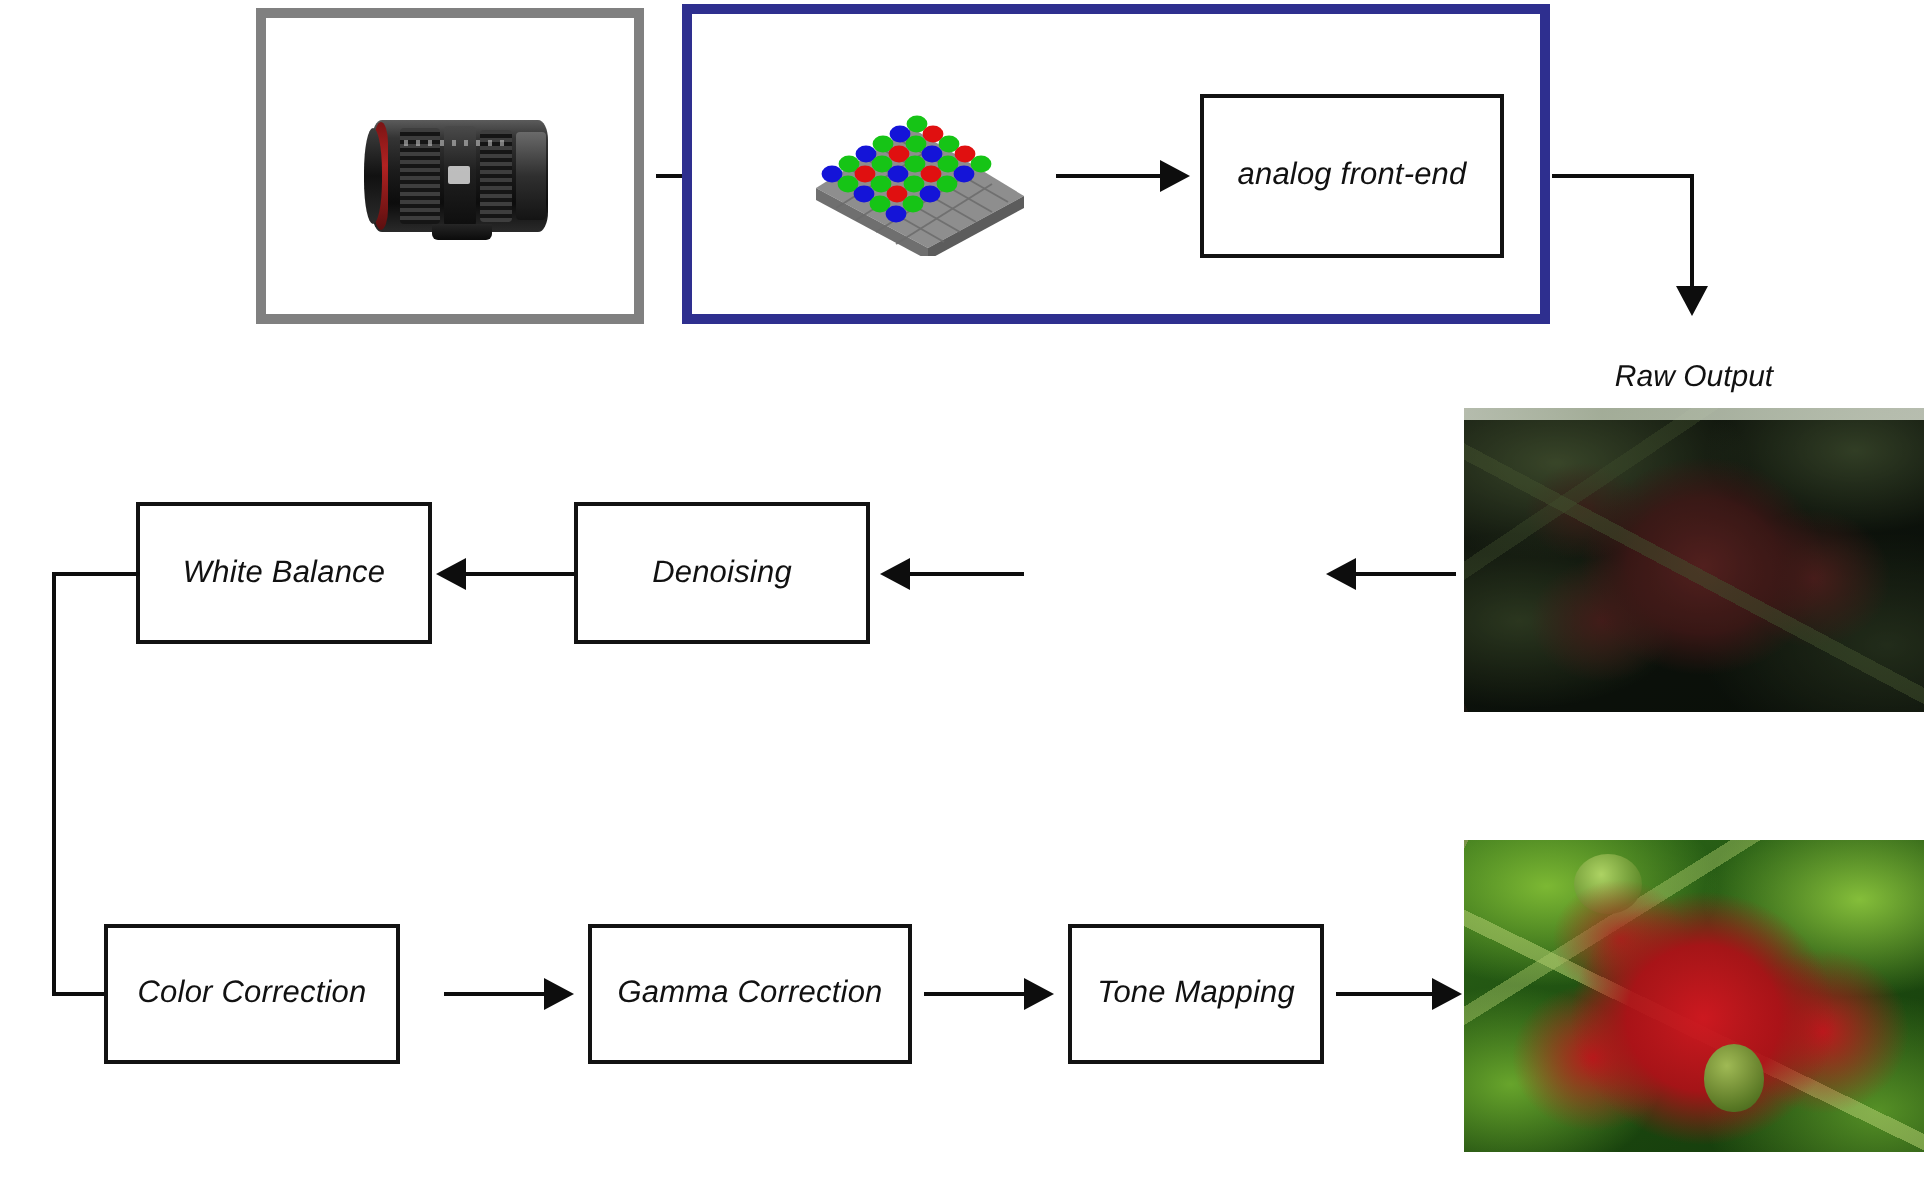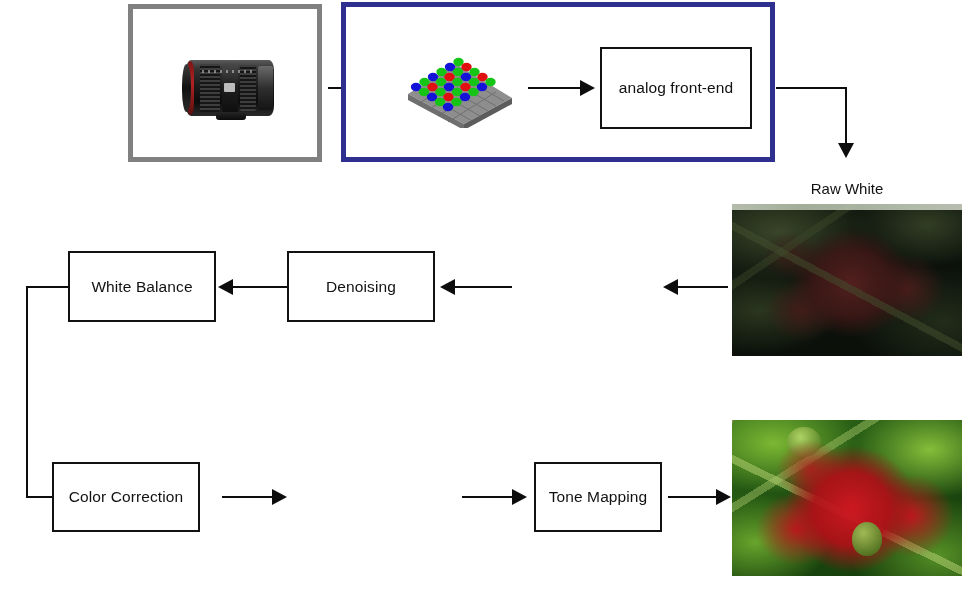--- a/index.html
+++ b/index.html
@@ -11,20 +11,21 @@
   body {
     font-family: "Liberation Sans", sans-serif;
     color: #000000;
   }
   #canvas {
     position: relative;
     width: 966px;
     height: 576px;
     background: #ffffff;
     overflow: hidden;
+    font-style: italic;
   }
 
   
   .frame {
     position: absolute;
     background: #ffffff;
     box-sizing: border-box;
   }
   .frame-optics {
     left: 128px; top: 4px;
@@ -364,21 +365,21 @@
 
   <div class="pbox" style="left:600px; top:47px; width:152px; height:82px;">
     <span>analog front-end</span>
   </div>
 
   <div class="ln ln-h" style="left:776px; top:87px; width:71px;"></div>
   <div class="ln ln-v" style="left:845px; top:87px; height:58px;"></div>
   <div class="arrow arrow-d" style="left:838px; top:143px;"></div>
 
   <div class="caption" style="left:742px; top:160px; width:210px;">
-    <div>Raw White</div>
+    <div>Raw Output</div>
     <div>(mosaiced, 16-bit)</div>
   </div>
 
   <div class="photo photo-raw">
     <div class="photo-layer raw-base"></div>
     <div class="photo-layer raw-flower"></div>
     <div class="photo-layer raw-petal-lines"></div>
     <div class="photo-layer raw-stems"></div>
     <div class="photo-layer raw-veil"></div>
     <div class="raw-topband"></div>
@@ -407,20 +408,23 @@
   <div class="ln ln-h" style="left:26px; top:496px; width:30px;"></div>
   <div class="arrow arrow-r" style="left:52px; top:489px;"></div>
 
   <div class="pbox" style="left:52px; top:462px; width:148px; height:70px;">
     <span>Color Correction</span>
   </div>
 
   <div class="ln ln-h" style="left:222px; top:496px; width:50px;"></div>
   <div class="arrow arrow-r" style="left:272px; top:489px;"></div>
 
+  <div class="pbox" style="left:294px; top:462px; width:162px; height:70px;">
+    <span>Gamma Correction</span>
+  </div>
 
   <div class="ln ln-h" style="left:462px; top:496px; width:50px;"></div>
   <div class="arrow arrow-r" style="left:512px; top:489px;"></div>
 
   <div class="pbox" style="left:534px; top:462px; width:128px; height:70px;">
     <span>Tone Mapping</span>
   </div>
 
   <div class="ln ln-h" style="left:668px; top:496px; width:48px;"></div>
   <div class="arrow arrow-r" style="left:716px; top:489px;"></div>

